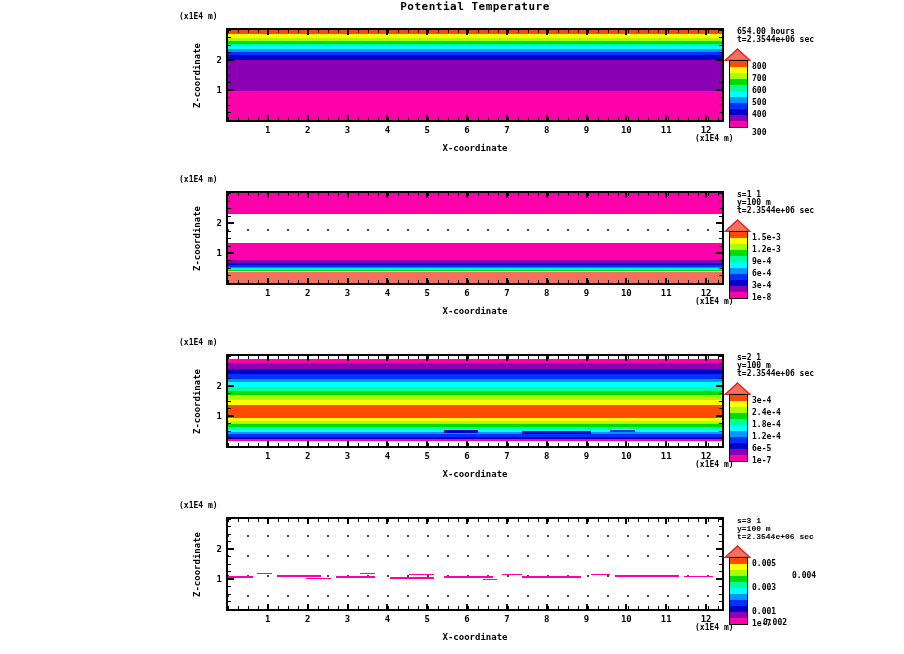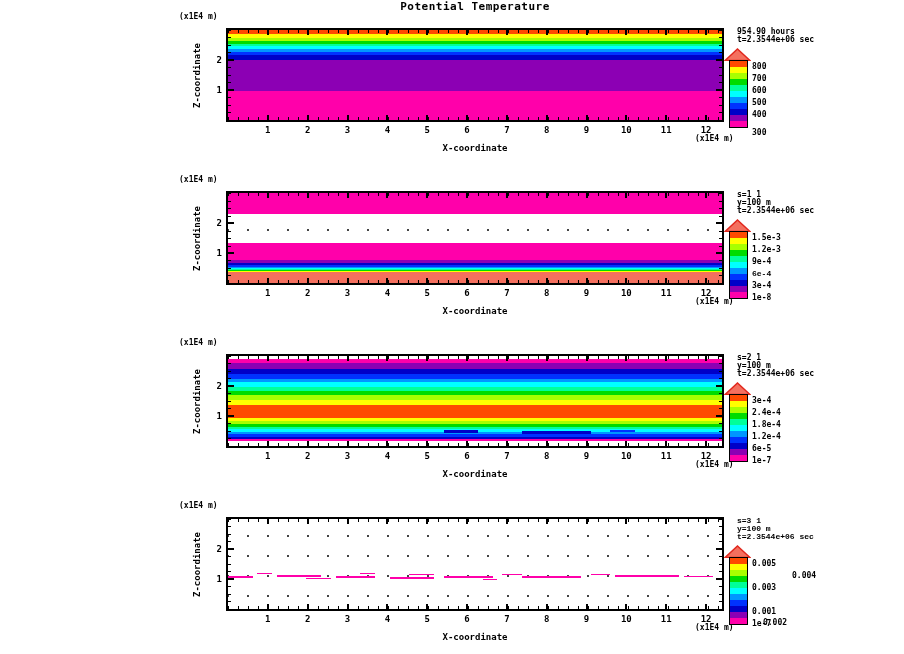--- a/index.html
+++ b/index.html
@@ -113,21 +113,21 @@
     <div class="xtick-label" style="left: 416.187px; top: 125px;">5</div>
     <div class="xtick-label" style="left: 456.024px; top: 125px;">6</div>
     <div class="xtick-label" style="left: 495.862px; top: 125px;">7</div>
     <div class="xtick-label" style="left: 535.699px; top: 125px;">8</div>
     <div class="xtick-label" style="left: 575.537px; top: 125px;">9</div>
     <div class="xtick-label" style="left: 615.374px; top: 125px;">10</div>
     <div class="xtick-label" style="left: 655.211px; top: 125px;">11</div>
     <div class="xtick-label" style="left: 695.049px; top: 125px;">12</div>
     <div class="unit-label" style="left: 695px; top: 134px;">(x1E4 m)</div>
     <div class="x-axis-label" style="top: 143px;">X-coordinate</div>
-    <div class="legend-header" style="top: 28px;"><div>954.90 hours</div><div>t=2.3544e+06 sec</div></div>
+    <div class="legend-header" style="top: 28px;"><div>654.00 hours</div><div>t=2.3544e+06 sec</div></div>
     <svg width="27" height="13" style="position: absolute; left: 724px; top: 48px;">
       <polygon points="13.5,1 26,12.5 1,12.5" fill="#f4705f" stroke="#e1281e" stroke-width="1.5"></polygon>
     </svg>
     <div class="cbar" style="top: 60px;">
       <div class="cbar-band" style="background: rgb(255, 74, 0);"></div>
       <div class="cbar-band" style="background: rgb(255, 255, 0);"></div>
       <div class="cbar-band" style="background: rgb(168, 255, 0);"></div>
       <div class="cbar-band" style="background: rgb(0, 220, 0);"></div>
       <div class="cbar-band" style="background: rgb(0, 255, 154);"></div>
       <div class="cbar-band" style="background: rgb(0, 255, 255);"></div>
@@ -223,21 +223,21 @@
       <div class="cbar-band" style="background: rgb(0, 255, 255);"></div>
       <div class="cbar-band" style="background: rgb(0, 150, 255);"></div>
       <div class="cbar-band" style="background: rgb(0, 50, 255);"></div>
       <div class="cbar-band" style="background: rgb(0, 0, 200);"></div>
       <div class="cbar-band" style="background: rgb(140, 0, 180);"></div>
       <div class="cbar-band" style="background: rgb(255, 0, 170);"></div>
     </div>
     <div class="cbar-label" style="top: 233px;">1.5e-3</div>
     <div class="cbar-label" style="top: 245px;">1.2e-3</div>
     <div class="cbar-label" style="top: 257px;">9e-4</div>
-    <div class="cbar-label" style="top: 269px; font-family: Liberation Mono, monospace;">6e-4</div>
+    <div class="cbar-label" style="top: 269px;">6e-4</div>
     <div class="cbar-label" style="top: 281px;">3e-4</div>
     <div class="cbar-label" style="top: 293px;">1e-8</div>
     <div class="unit-label" style="left: 179px; top: 338px;">(x1E4 m)</div>
     <div class="z-axis-label" style="top: 356px;">Z-coordinate</div>
     <div class="ztick-label" style="left: 206px; top: 381px;">2</div>
     <div class="ztick-label" style="left: 206px; top: 411px;">1</div>
     <div class="plot" style="top: 354px;">
       <div class="dots"></div>
       <div class="bands">
         <div class="band" style="height: 3px; background: transparent;"></div>

